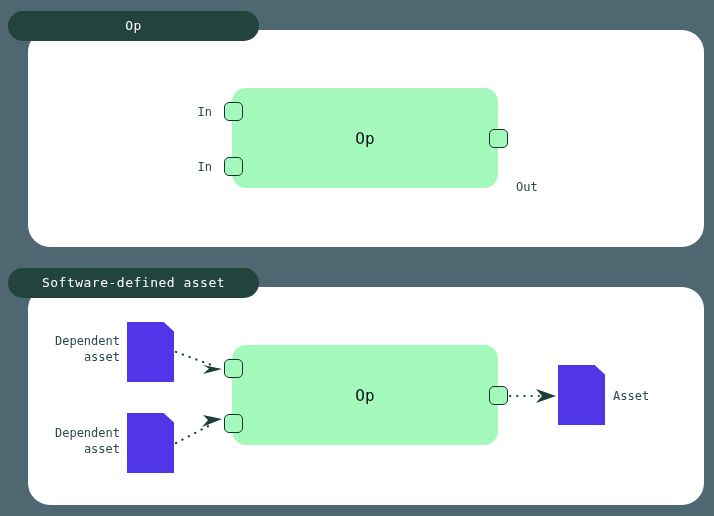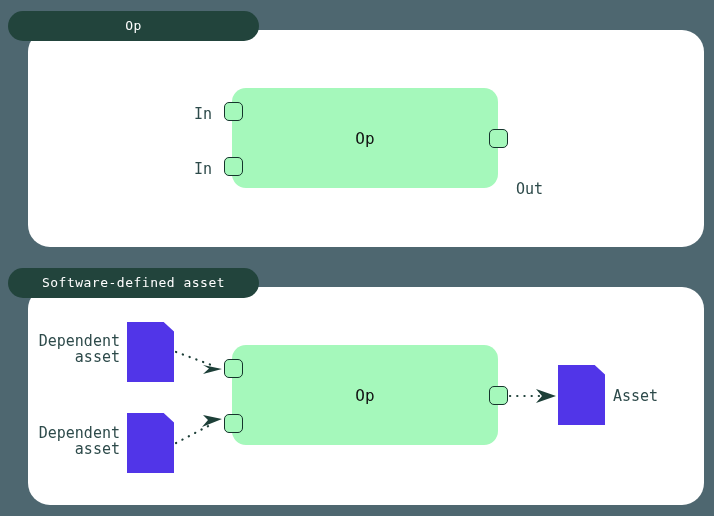--- a/index.html
+++ b/index.html
@@ -69,21 +69,21 @@
   #port-in-1  { left: 224px; top: 102px; }
   #port-in-2  { left: 224px; top: 157px; }
   #port-out-1 { left: 489px; top: 129px; }
   #port-in-3  { left: 224px; top: 359px; }
   #port-in-4  { left: 224px; top: 414px; }
   #port-out-2 { left: 489px; top: 386px; }
 
   
   .port-label {
     position: absolute;
-    font-size: 15px;
+    font-size: 12px;
     color: #2d4a4a;
     white-space: nowrap;
     z-index: 6;
   }
   #label-in-1 { left: 160px; top: 105px; width: 52px; text-align: right; }
   #label-in-2 { left: 160px; top: 160px; width: 52px; text-align: right; }
   #label-out-1{ left: 516px; top: 132px; margin-top: 48px; }
 
   
   .asset-icon {
@@ -93,21 +93,21 @@
     background: #5135e8;
     clip-path: polygon(0 0, 78% 0, 100% 16%, 100% 100%, 0 100%);
     z-index: 3;
   }
   #asset-dep-1 { left: 127px; top: 322px; }
   #asset-dep-2 { left: 127px; top: 413px; }
   #asset-out   { left: 558px; top: 365px; }
 
   .asset-label {
     position: absolute;
-    font-size: 15px;
+    font-size: 12px;
     color: #2d4a4a;
     line-height: 16px;
     white-space: pre;
     z-index: 4;
   }
   #label-dep-1 { left: 30px; top: 333px; width: 90px; text-align: right; }
   #label-dep-2 { left: 30px; top: 425px; width: 90px; text-align: right; }
   #label-asset { left: 613px; top: 388px; text-align: left; }
 
   

